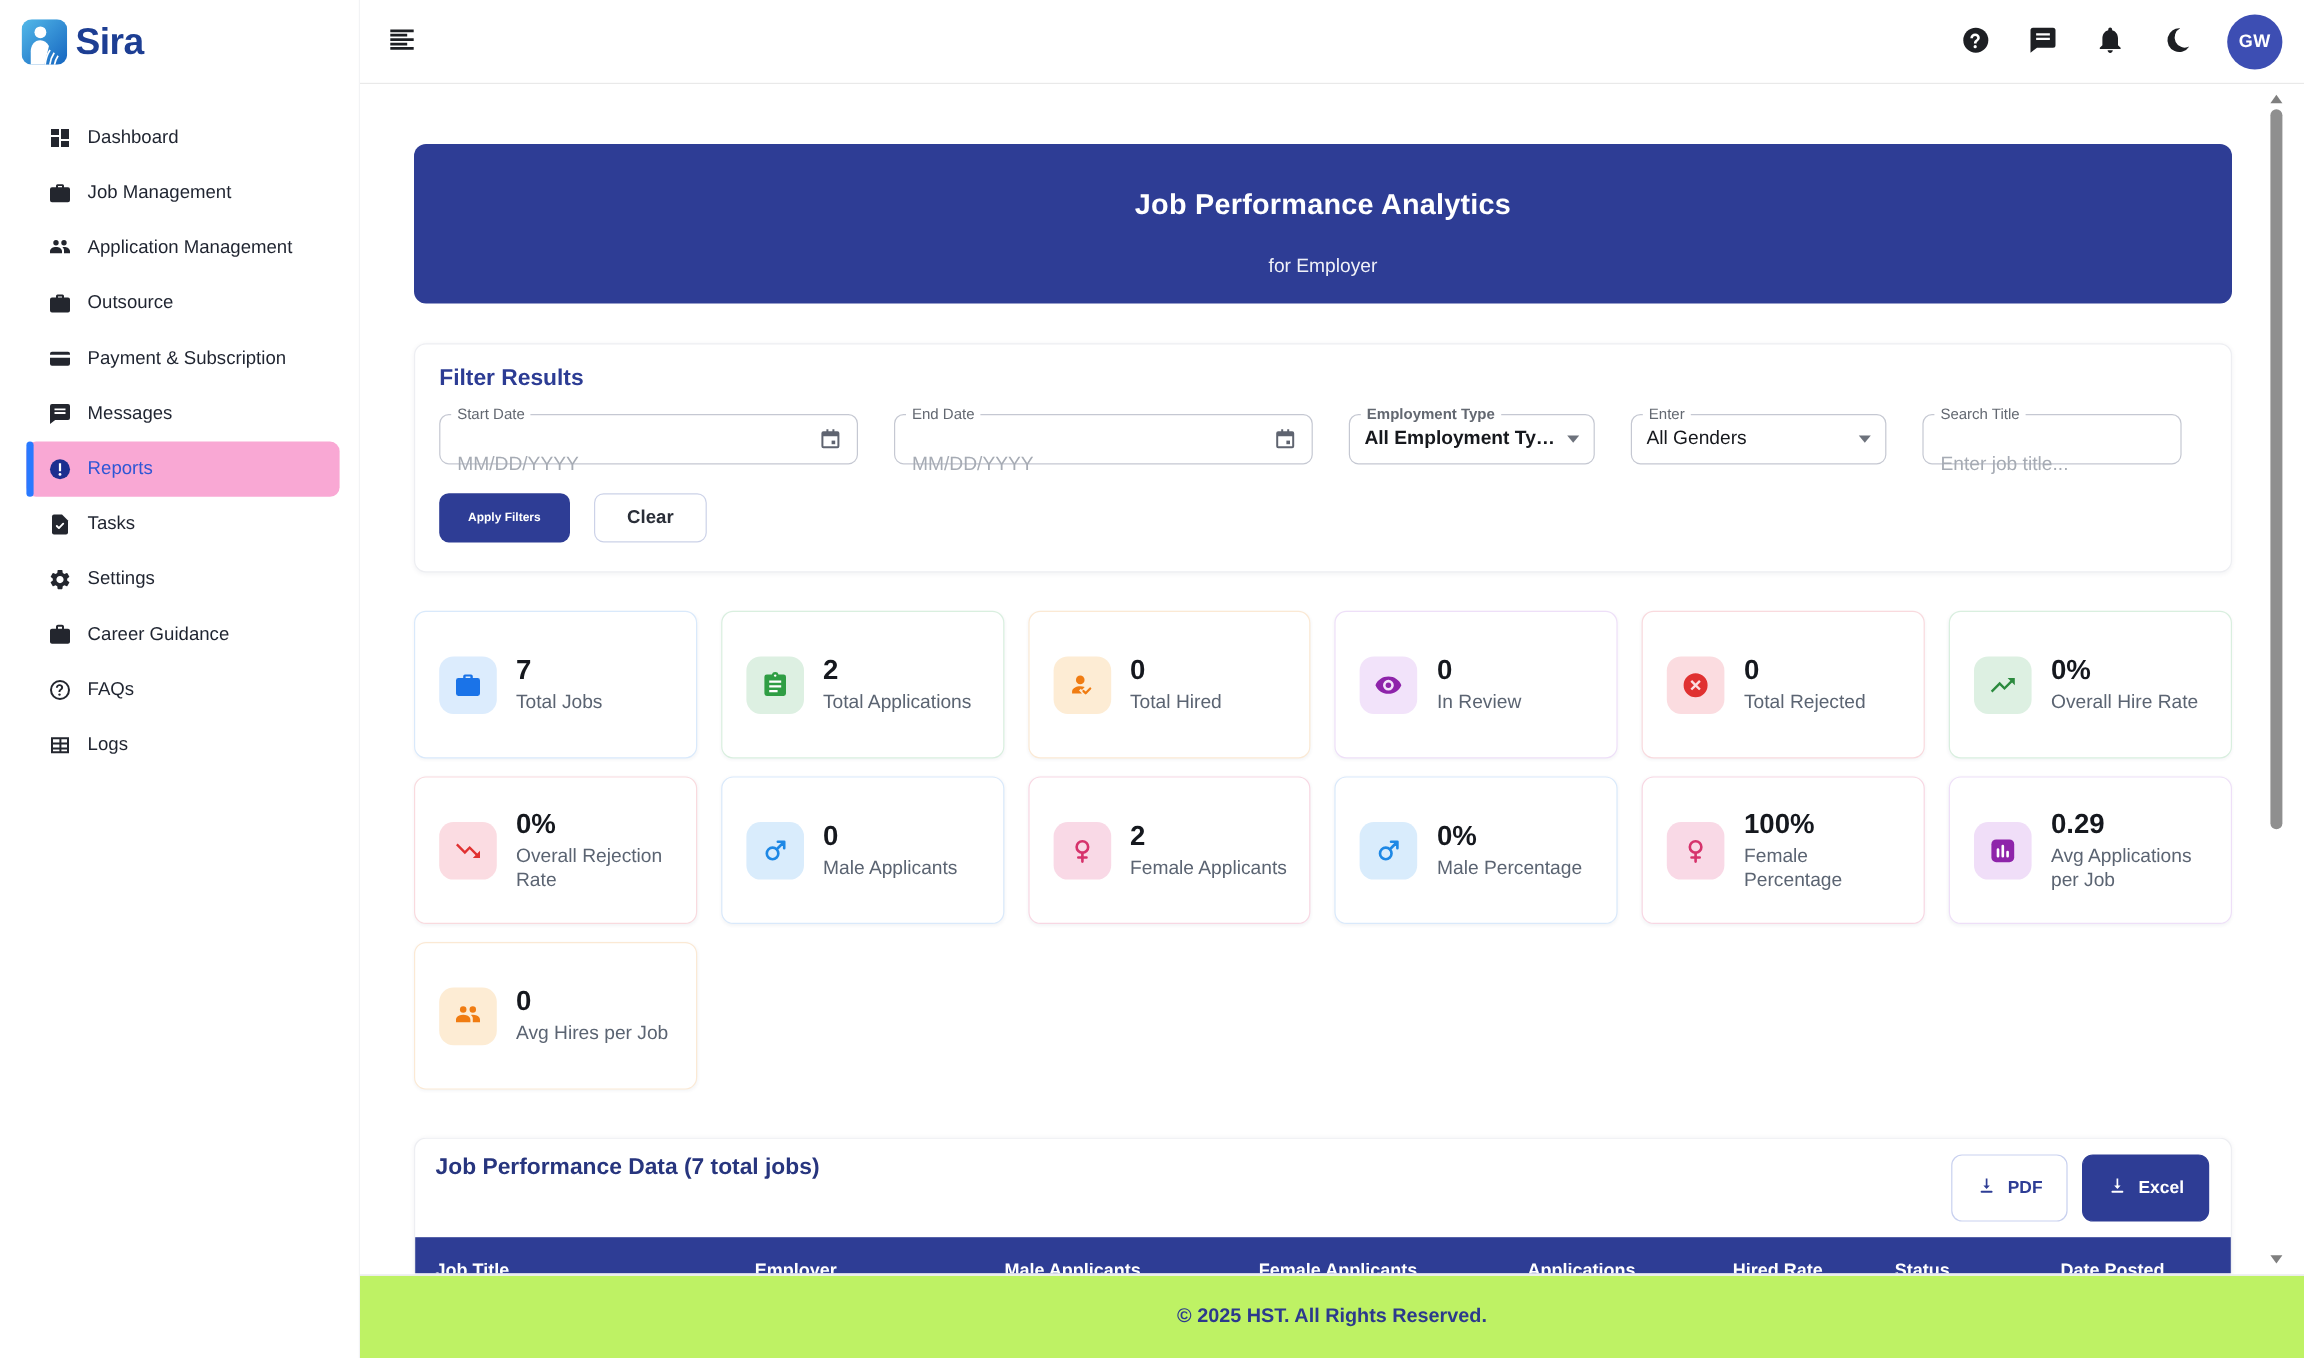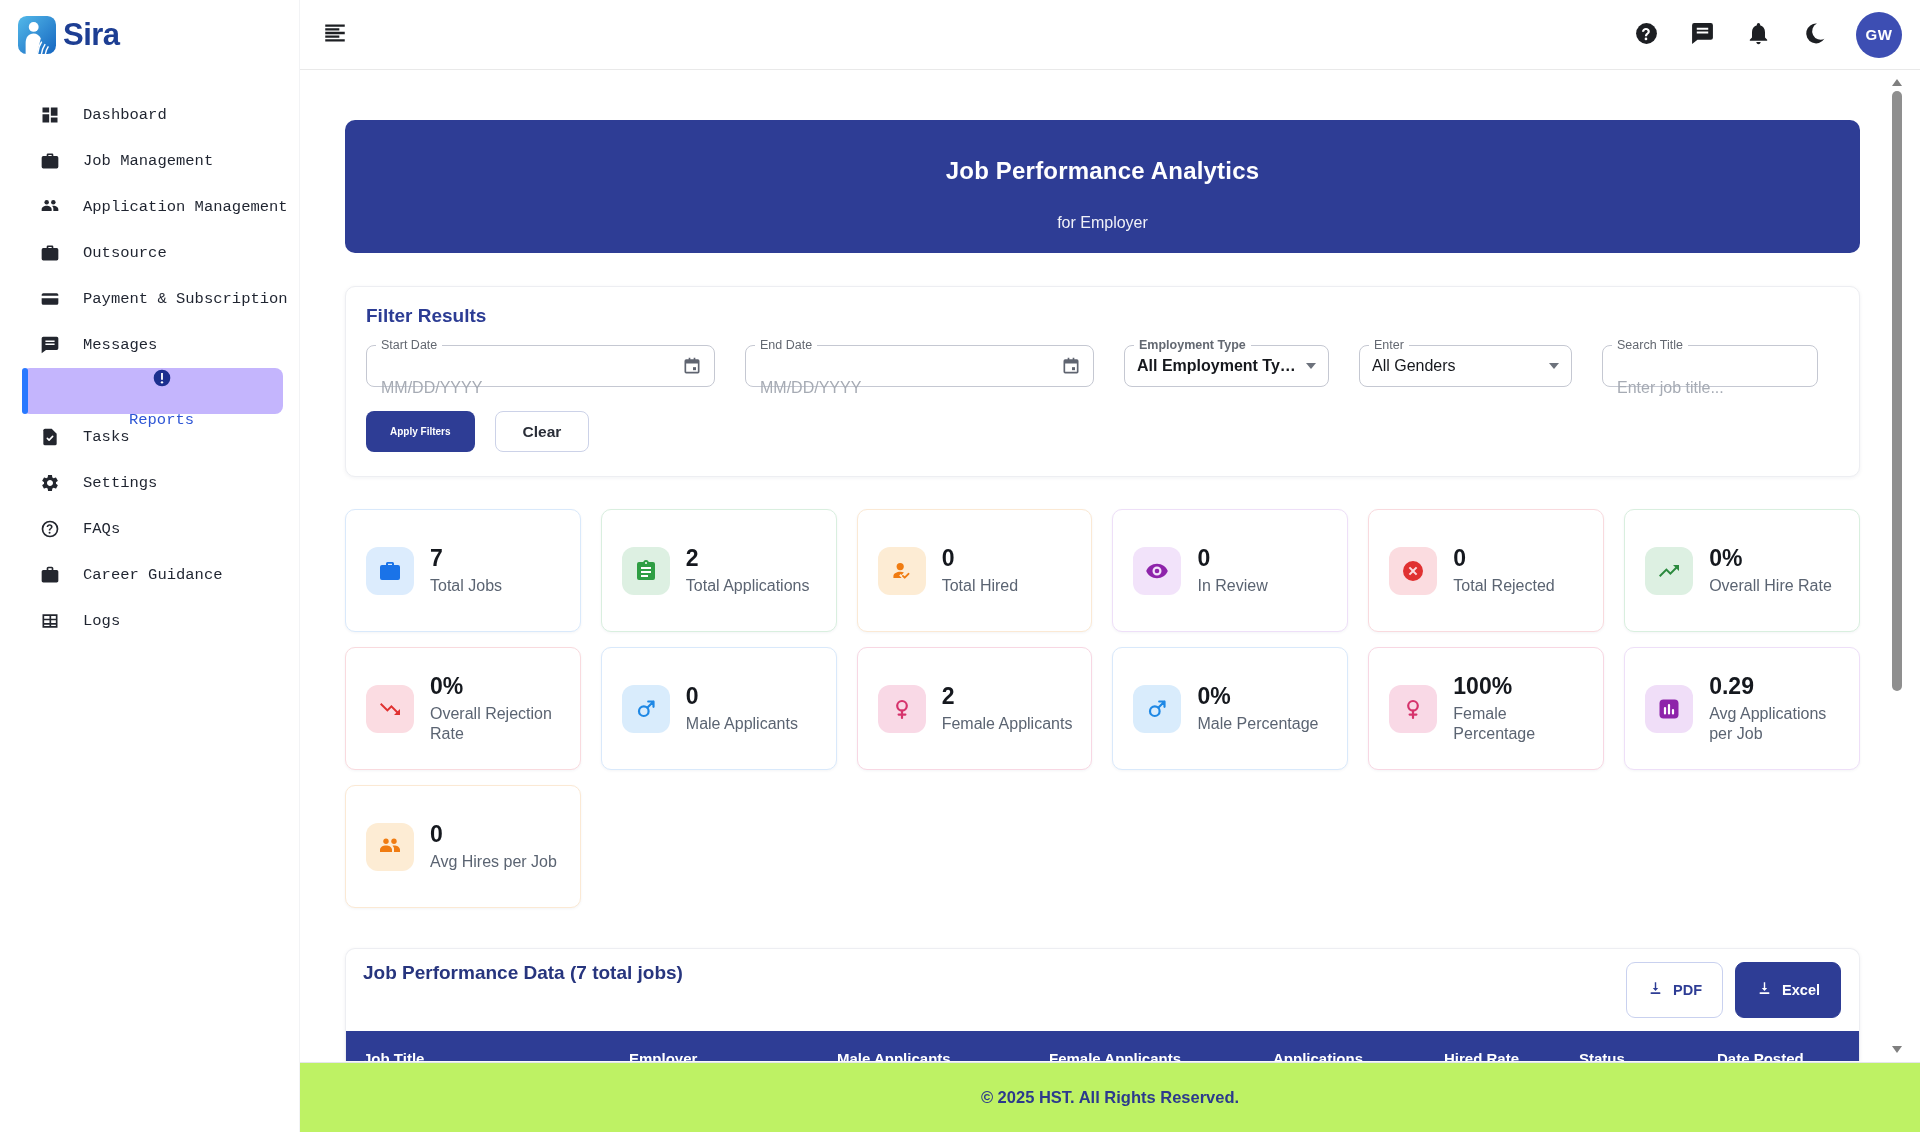--- a/index.html
+++ b/index.html
@@ -6,25 +6,25 @@
   body{width:1920px;height:1132px;font-family:"Liberation Sans","DejaVu Sans",sans-serif;background:#fff;overflow:hidden;}
   *{box-sizing:border-box;}
   .app{display:flex;width:1920px;height:1132px;background:#fff;}
 
   
   .sidebar{width:300px;flex:none;background:#fff;border-right:1px solid #f2f3f5;}
   .logo{display:flex;align-items:center;gap:7px;padding:16px 0 0 18px;cursor:pointer;}
   .logo-mark svg{width:38px;height:38px;display:block;}
   .logo-text{font-size:31px;font-weight:bold;color:#1d3e93;letter-spacing:-0.5px;}
   .nav{margin-top:38px;padding:0 16px 0 22px;display:flex;flex-direction:column;}
-  .nav-item{display:flex;align-items:center;gap:23px;height:46px;padding:0 0 0 18px;border-radius:8px;cursor:pointer;position:relative;color:#23262e;font-family:Liberation Mono, monospace;}
+  .nav-item{display:flex;align-items:center;gap:13px;height:46px;padding:0 0 0 18px;border-radius:8px;cursor:pointer;position:relative;color:#23262e;}
   .nav-item .nicon{width:20px;height:20px;flex:none;display:flex;color:#23262e;}
   .nav-item .nicon svg{width:20px;height:20px;}
   .nlabel{font-size:15.5px;font-weight:500;color:#1f2430;white-space:nowrap;}
-  .nav-item.active{background:#c4b5fd;flex-direction:column;}
+  .nav-item.active{background:#f9a8d4;}
   .nav-item.active::before{content:"";position:absolute;left:0;top:0;bottom:0;width:6px;border-radius:6px;background:#2979ff;}
   .nav-item.active .nlabel{color:#2e56d5;}
   .nav-item.active .nicon{color:#1c2f8f;}
 
   
   .main{flex:1;display:flex;flex-direction:column;min-width:0;}
   .topbar{height:70px;flex:none;display:flex;align-items:center;border-bottom:1px solid #e9e9e9;padding:0 18px 0 22px;background:#fff;}
   .iconbtn{background:none;border:none;padding:0;cursor:pointer;display:flex;align-items:center;color:#1d1f23;}
   .iconbtn svg{width:25px;height:25px;}
   .menu-btn svg{width:26px;height:26px;}
@@ -197,34 +197,34 @@
           <span class="nicon">
             <svg viewBox="0 0 24 24" fill="currentColor" aria-hidden="true">
               <path d="M19.14 12.94c.04-.3.06-.61.06-.94 0-.32-.02-.64-.07-.94l2.03-1.58c.18-.14.23-.41.12-.61l-1.92-3.32c-.12-.22-.37-.29-.59-.22l-2.39.96c-.5-.38-1.03-.7-1.62-.94l-.36-2.54c-.04-.24-.24-.41-.48-.41h-3.84c-.24 0-.43.17-.47.41l-.36 2.54c-.59.24-1.13.57-1.62.94l-2.39-.96c-.22-.08-.47 0-.59.22L2.74 8.87c-.12.21-.08.47.12.61l2.03 1.58c-.05.3-.09.63-.09.94s.02.64.07.94l-2.03 1.58c-.18.14-.23.41-.12.61l1.92 3.32c.12.22.37.29.59.22l2.39-.96c.5.38 1.03.7 1.62.94l.36 2.54c.05.24.24.41.48.41h3.84c.24 0 .44-.17.47-.41l.36-2.54c.59-.24 1.13-.56 1.62-.94l2.39.96c.22.08.47 0 .59-.22l1.92-3.32c.12-.22.07-.47-.12-.61l-2.01-1.58zM12 15.6c-1.98 0-3.6-1.62-3.6-3.6s1.62-3.6 3.6-3.6 3.6 1.62 3.6 3.6-1.62 3.6-3.6 3.6z"></path>
             </svg>
           </span>
           <span class="nlabel">Settings</span>
         </div>
         <div class="nav-item">
           <span class="nicon">
             <svg viewBox="0 0 24 24" fill="currentColor" aria-hidden="true">
+              <path d="M20 6h-4V4c0-1.1-.9-2-2-2h-4c-1.1 0-2 .9-2 2v2H4c-1.1 0-2 .9-2 2v11c0 1.1.9 2 2 2h16c1.1 0 2-.9 2-2V8c0-1.1-.9-2-2-2Zm-6 0h-4V4h4v2Z"></path>
+            </svg>
+          </span>
+          <span class="nlabel">Career Guidance</span>
+        </div>
+        <div class="nav-item">
+          <span class="nicon">
+            <svg viewBox="0 0 24 24" fill="currentColor" aria-hidden="true">
               <circle cx="12" cy="12" r="9" fill="none" stroke="currentColor" stroke-width="2"></circle>
               <path d="M12.4 13.9h-1.9c0-2.9 2.6-2.7 2.6-4.4 0-.8-.7-1.4-1.6-1.4-.9 0-1.6.6-1.7 1.6H7.9c.1-2 1.8-3.4 3.7-3.4 2 0 3.5 1.3 3.5 3.1 0 2.3-2.7 2.6-2.7 4.5Z"></path>
               <circle cx="11.5" cy="16.6" r="1.2"></circle>
             </svg>
           </span>
           <span class="nlabel">FAQs</span>
-        </div>
-        <div class="nav-item">
-          <span class="nicon">
-            <svg viewBox="0 0 24 24" fill="currentColor" aria-hidden="true">
-              <path d="M20 6h-4V4c0-1.1-.9-2-2-2h-4c-1.1 0-2 .9-2 2v2H4c-1.1 0-2 .9-2 2v11c0 1.1.9 2 2 2h16c1.1 0 2-.9 2-2V8c0-1.1-.9-2-2-2Zm-6 0h-4V4h4v2Z"></path>
-            </svg>
-          </span>
-          <span class="nlabel">Career Guidance</span>
         </div>
         <div class="nav-item">
           <span class="nicon">
             <svg viewBox="0 0 24 24" fill="currentColor" aria-hidden="true">
               <path fill-rule="evenodd" d="M3 4h18v16H3Zm2 2v3.2h6.4V6Zm8.4 0v3.2H19V6ZM5 11.2v3.2h6.4v-3.2Zm8.4 0v3.2H19v-3.2ZM5 16.4V18h6.4v-1.6Zm8.4 0V18H19v-1.6Z"></path>
             </svg>
           </span>
           <span class="nlabel">Logs</span>
         </div>
       </nav>

